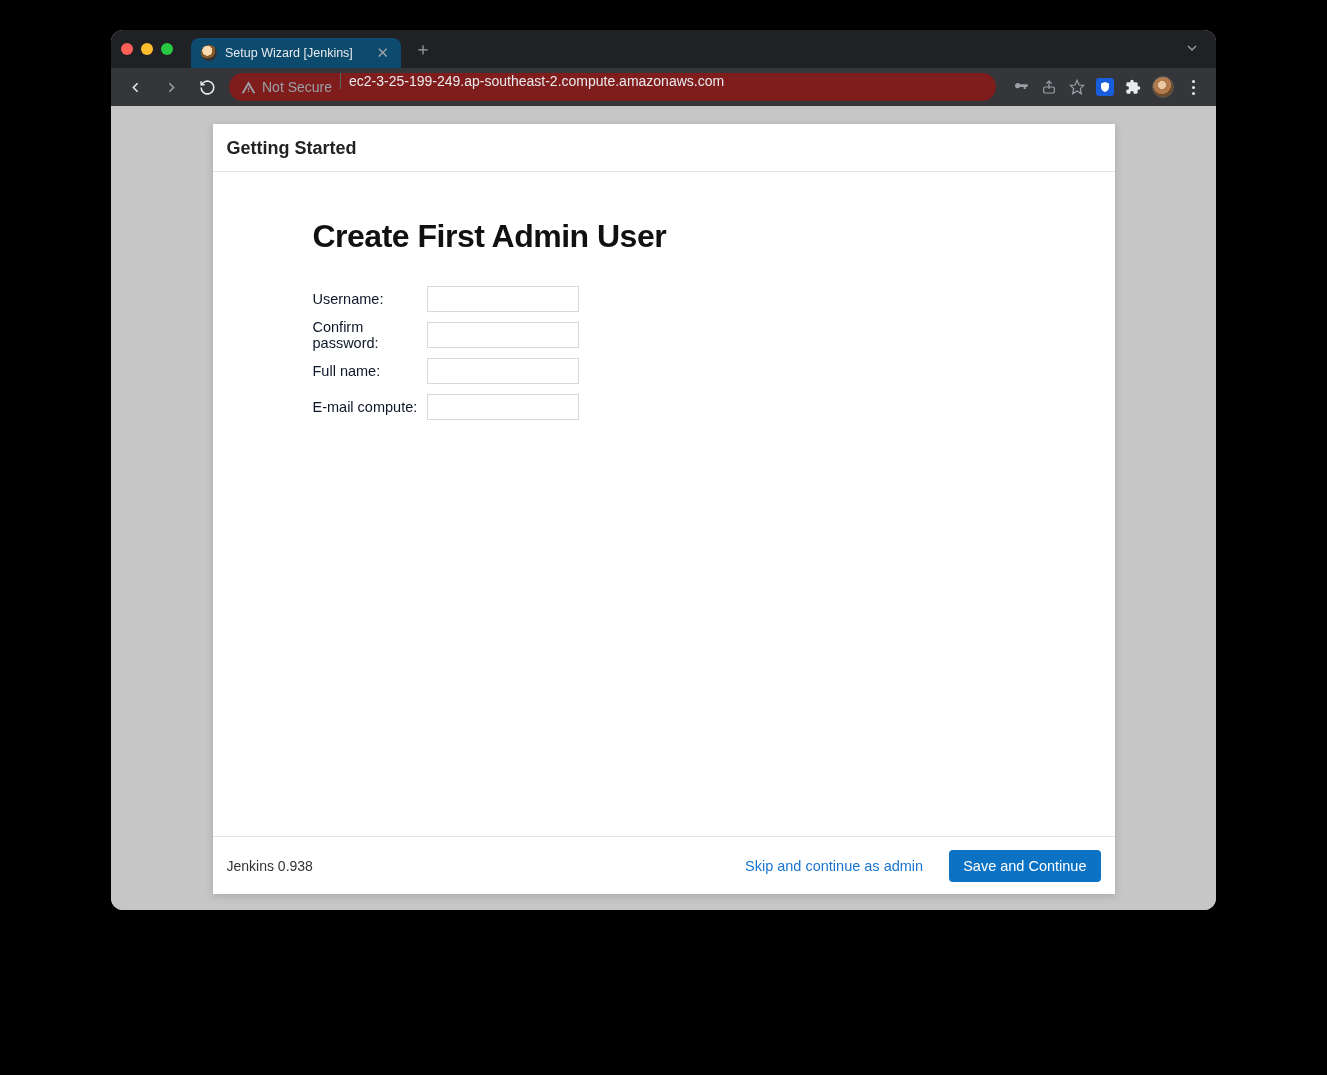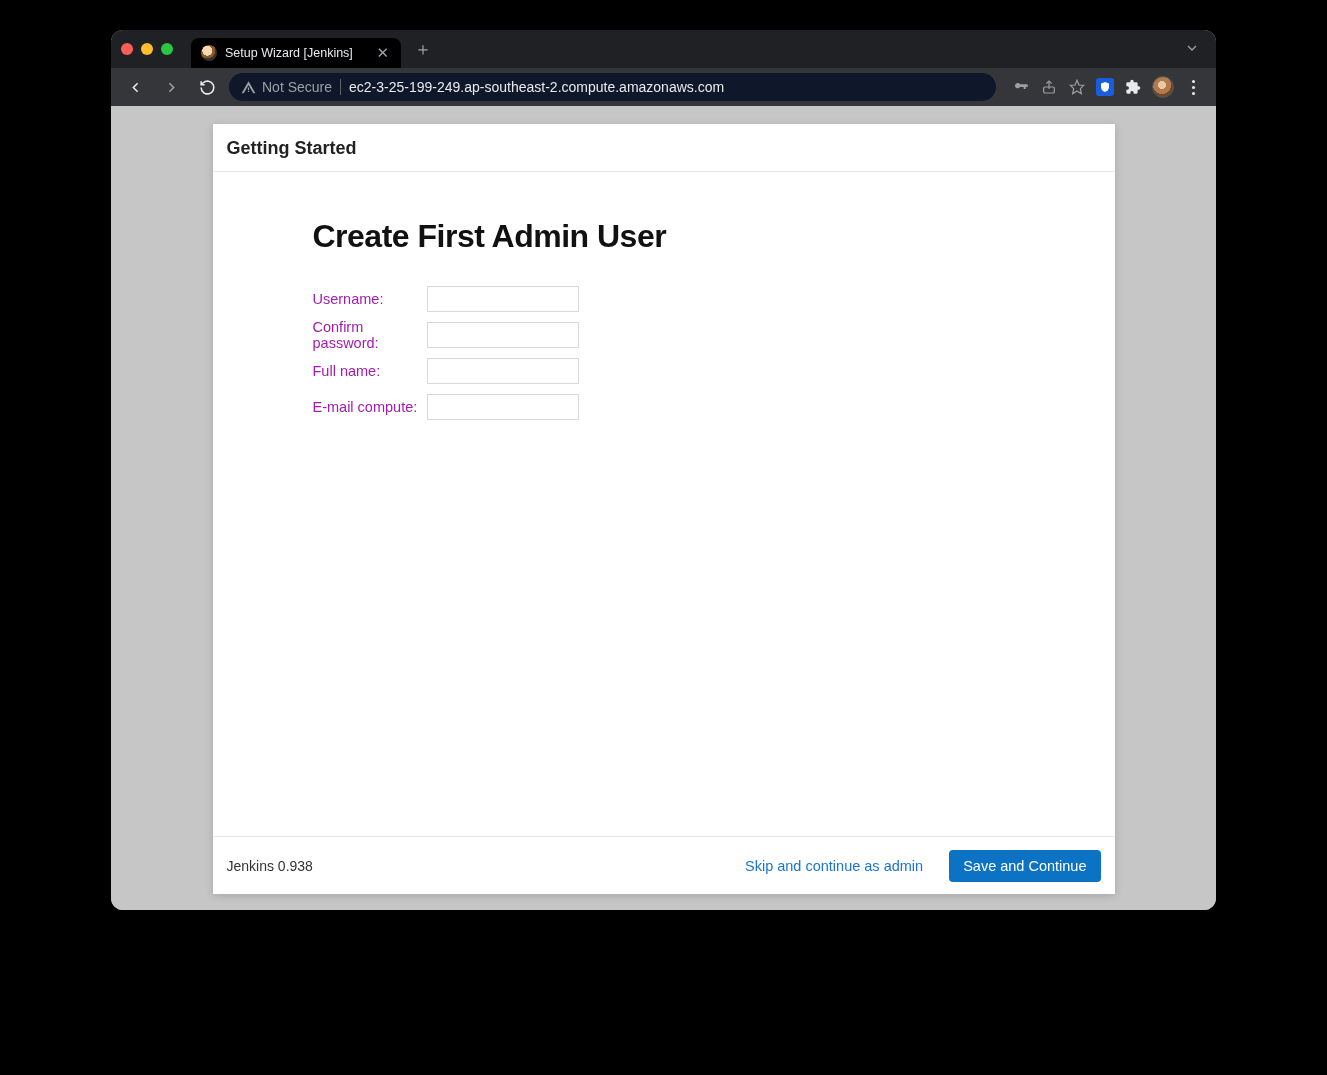--- a/index.html
+++ b/index.html
@@ -31,21 +31,21 @@
     padding: 0 10px;
     gap: 8px;
   }
   .traffic-lights { display: flex; gap: 8px; margin-right: 10px; }
   .traffic-light { width: 12px; height: 12px; border-radius: 50%; }
   .tl-red { background: #ff5f57; }
   .tl-yellow { background: #febc2e; }
   .tl-green { background: #28c840; }
   .tab {
     height: 30px;
-    background: #000000;
+    background: #0c4a6e;
     border-radius: 8px 8px 0 0;
     display: flex;
     align-items: center;
     padding: 0 10px;
     gap: 8px;
     min-width: 210px;
     margin-top: 8px;
   }
   .tab-favicon {
     width: 16px; height: 16px; border-radius: 50%;
@@ -70,24 +70,23 @@
   }
   .nav-btn {
     width: 28px; height: 28px; display: flex; align-items: center; justify-content: center;
     color: #9aa0a6; cursor: pointer; border-radius: 50%;
   }
   .nav-btn.active { color: #e8eaed; }
   .nav-btn svg { width: 17px; height: 17px; }
   .omnibox {
     flex: 1;
     height: 28px;
-    background: #0f172a;
+    background: #7f1d1d;
     border-radius: 14px;
     display: flex;
-    align-items: center;
     padding: 0 12px;
     gap: 8px;
     color: #e8eaed;
     font-size: 14px;
   }
   .not-secure { display: flex; align-items: center; gap: 6px; color: #9aa0a6; font-size: 14px; }
   .not-secure svg { width: 15px; height: 15px; }
   .omnibox-divider { width: 1px; height: 16px; background: #5f6368; }
   .url-text { flex: 1; color: #e8eaed; font-size: 14px; white-space: nowrap; overflow: hidden; }
   .ext-icons { display: flex; align-items: center; gap: 10px; padding: 0 4px 0 8px; }
@@ -124,21 +123,21 @@
     flex-direction: column;
   }
   .page-header {
     padding: 14px 14px 12px 14px;
     border-bottom: 1px solid #e6e6e6;
   }
   .page-header-title { font-size: 18px; font-weight: 700; color: #222; }
   .page-body { flex: 1; padding: 46px 0 0 100px; }
   .main-heading { font-size: 32px; font-weight: 600; color: #111; letter-spacing: -0.5px; margin-bottom: 26px; }
   .form-row { display: flex; align-items: center; height: 36px; }
-  .form-label { width: 114px; font-size: 14.5px; color: #a21caf; }
+  .form-label { width: 114px; font-size: 14.5px; color: #0f172a; }
   .form-input {
     width: 152px; height: 26px; border: 1px solid #d9d9d9; background: #fff;
     padding: 0 4px; font-size: 14px;
   }
   .page-footer {
     border-top: 1px solid #e6e6e6;
     height: 58px;
     display: flex;
     align-items: center;
     padding: 0 14px;

